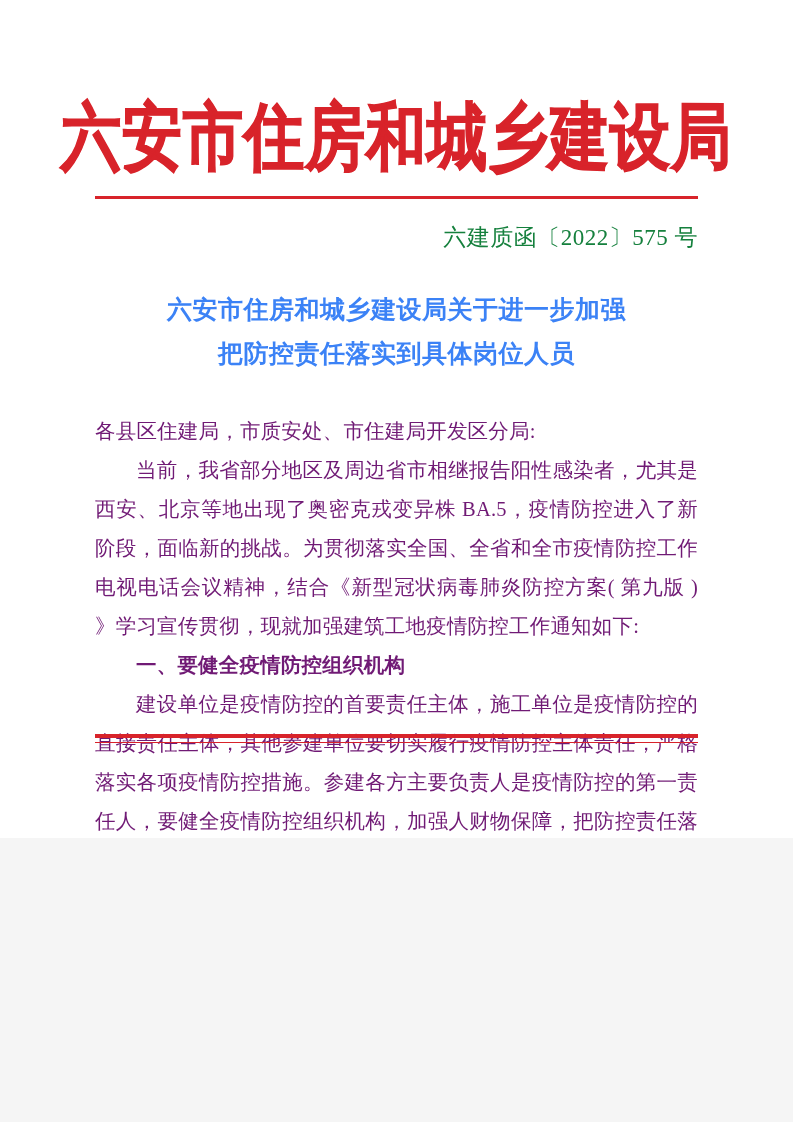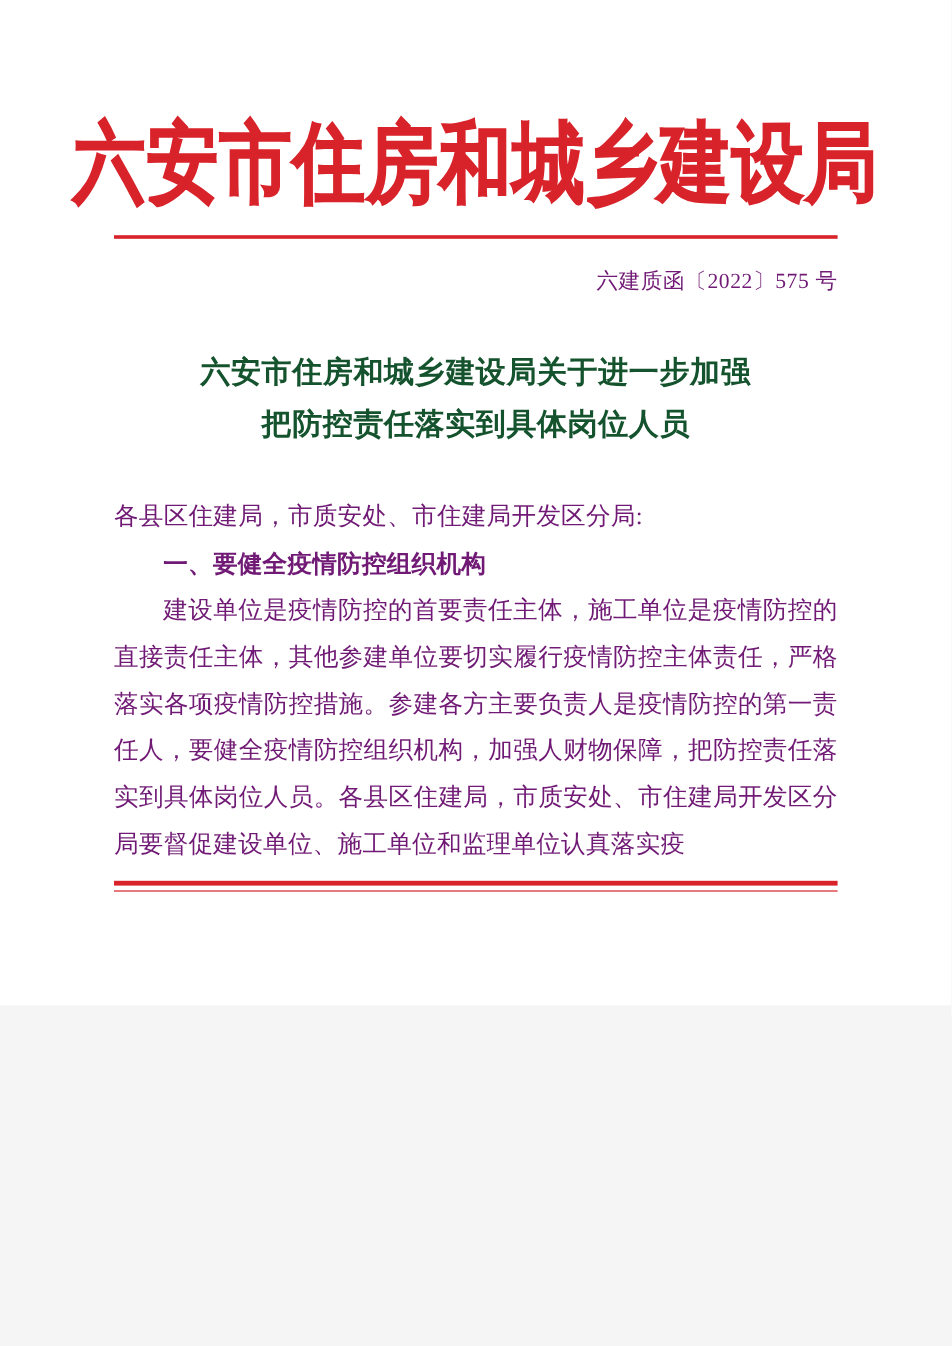--- a/index.html
+++ b/index.html
@@ -37,22 +37,22 @@
     transform: scaleY(1.22);
     transform-origin: center top;
     -webkit-text-stroke: 1.1px #d8232a;
   }
 
   
   .doc-number {
     position: absolute;
     top: 222px;
     right: 95px;
-    font-size: 18px;
-    color: #701a75;
+    font-size: 23px;
+    color: #15803d;
     letter-spacing: 0.5px;
     font-family: "Liberation Serif", "DejaVu Serif", serif;
   }
 
   
   .red-rule {
     position: absolute;
     left: 95px;
     right: 95px;
     top: 196px;
@@ -64,21 +64,21 @@
   .doc-title {
     position: absolute;
     top: 288px;
     left: 95px;
     right: 95px;
     text-align: center;
     font-family: "DejaVu Serif", "Liberation Serif", serif;
     font-weight: bold;
     font-size: 25px;
     line-height: 44px;
-    color: #14532d;
+    color: #3b82f6;
     letter-spacing: 0.5px;
   }
 
   
   .body-area {
     position: absolute;
     top: 412px;
     left: 95px;
     right: 95px;
     font-size: 20.5px;
@@ -129,20 +129,21 @@
 
   <div class="doc-number">六建质函〔2022〕575 号</div>
 
   <div class="doc-title">
     <div>六安市住房和城乡建设局关于进一步加强</div>
     <div>把防控责任落实到具体岗位人员</div>
   </div>
 
   <div class="body-area">
     <p>各县区住建局，市质安处、市住建局开发区分局:</p>
+    <p class="indent2">当前，我省部分地区及周边省市相继报告阳性感染者，尤其是西安、北京等地出现了奥密克戎变异株 BA.5，疫情防控进入了新阶段，面临新的挑战。为贯彻落实全国、全省和全市疫情防控工作电视电话会议精神，结合《新型冠状病毒肺炎防控方案( 第九版 ) 》学习宣传贯彻，现就加强建筑工地疫情防控工作通知如下:</p>
     <p class="section-head">一、要健全疫情防控组织机构</p>
     <p class="indent2">建设单位是疫情防控的首要责任主体，施工单位是疫情防控的直接责任主体，其他参建单位要切实履行疫情防控主体责任，严格落实各项疫情防控措施。参建各方主要负责人是疫情防控的第一责任人，要健全疫情防控组织机构，加强人财物保障，把防控责任落实到具体岗位人员。各县区住建局，市质安处、市住建局开发区分局要督促建设单位、施工单位和监理单位认真落实疫</p>
   </div>
 
   <div class="footer-rule-thick"></div>
   <div class="footer-rule-thin"></div>
 
 </div>
 
 </body></html>

